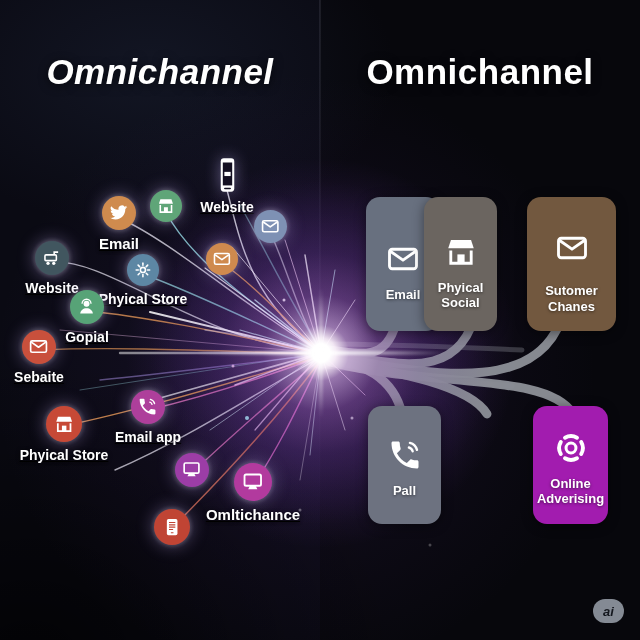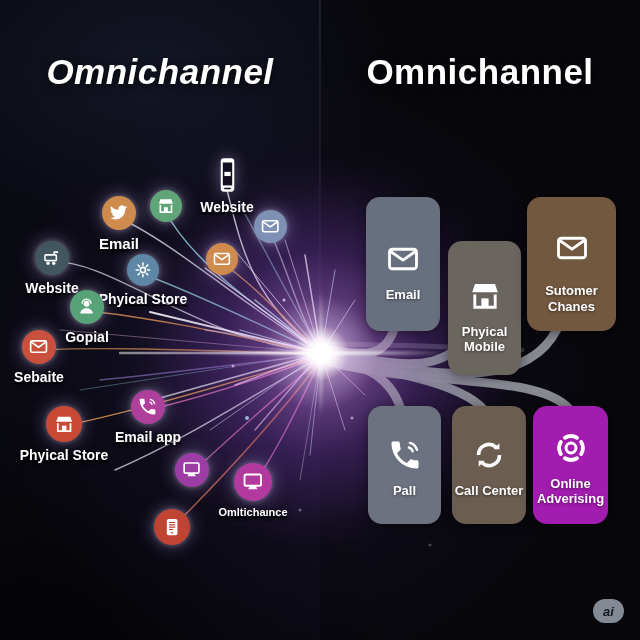--- a/index.html
+++ b/index.html
@@ -307,73 +307,65 @@
         </svg>
       </div>
 
   </div>
   <div class="node" style="left:193px;top:463px;width:120px">
     <div class="circle" style="width: 38px; height: 38px; background: rgb(178, 58, 158);">
         <svg class="ic" viewBox="0 0 24 24">
           <use href="#sym-monitor"></use>
         </svg>
       </div>
-    <div class="nlabel" style="font-size:11px">Omltichaınce</div>
+    <div class="nlabel" style="font-size:15px">Omltichaınce</div>
   </div>
   <div class="node" style="left:154px;top:509px;width:36px">
     <div class="circle" style="width: 36px; height: 36px; background: rgb(192, 68, 52);">
         <svg class="ic" viewBox="0 0 24 24">
           <use href="#sym-tablet"></use>
         </svg>
       </div>
 
   </div>
 
   <div class="card toprow" style="left: 366px; top: 197px; width: 74px; height: 118px; background: rgb(104, 112, 127);">
     <svg class="cic" viewBox="0 0 24 24">
         <use href="#sym-envelope"></use>
       </svg>
     <div class="clabel">
         <span>Email</span>
       </div>
   </div>
-  <div class="card toprow" style="left: 448px; top: 197px; width: 73px; height: 118px; background: rgb(107, 101, 96); margin-top: 44px;">
+  <div class="card toprow" style="left: 424px; top: 197px; width: 73px; height: 118px; background: rgb(107, 101, 96);">
     <svg class="cic" viewBox="0 0 24 24">
         <use href="#sym-store"></use>
       </svg>
     <div class="clabel">
         <span>Phyical</span>
-        <span>Mobile</span>
+        <span>Social</span>
       </div>
   </div>
   <div class="card toprow" style="left: 527px; top: 197px; width: 89px; height: 118px; background: rgb(114, 88, 63); gap: 17px;">
     <svg class="cic" viewBox="0 0 24 24">
         <use href="#sym-envelope"></use>
       </svg>
     <div class="clabel">
         <span>Sutomer</span>
         <span>Chanes</span>
       </div>
   </div>
   <div class="card botrow" style="left: 368px; top: 406px; width: 73px; height: 112px; background: rgb(109, 114, 128);">
     <svg class="cic" viewBox="0 0 24 24">
         <use href="#sym-phone"></use>
       </svg>
     <div class="clabel">
         <span>Pall</span>
       </div>
   </div>
-  <div class="card botrow" style="left: 452px; top: 406px; width: 74px; height: 112px; background: rgb(107, 93, 80);">
-    <svg class="cic" viewBox="0 0 24 24">
-        <use href="#sym-refresh"></use>
-      </svg>
-    <div class="clabel">
-        <span>Call Center</span>
-      </div>
-  </div>
   <div class="card botrow" style="left: 533px; top: 406px; width: 75px; height: 112px; background: #a21caf;">
     <svg class="cic" viewBox="0 0 24 24">
         <use href="#sym-adtarget"></use>
       </svg>
     <div class="clabel">
         <span>Online</span>
         <span>Adverising</span>
       </div>
   </div>
 

